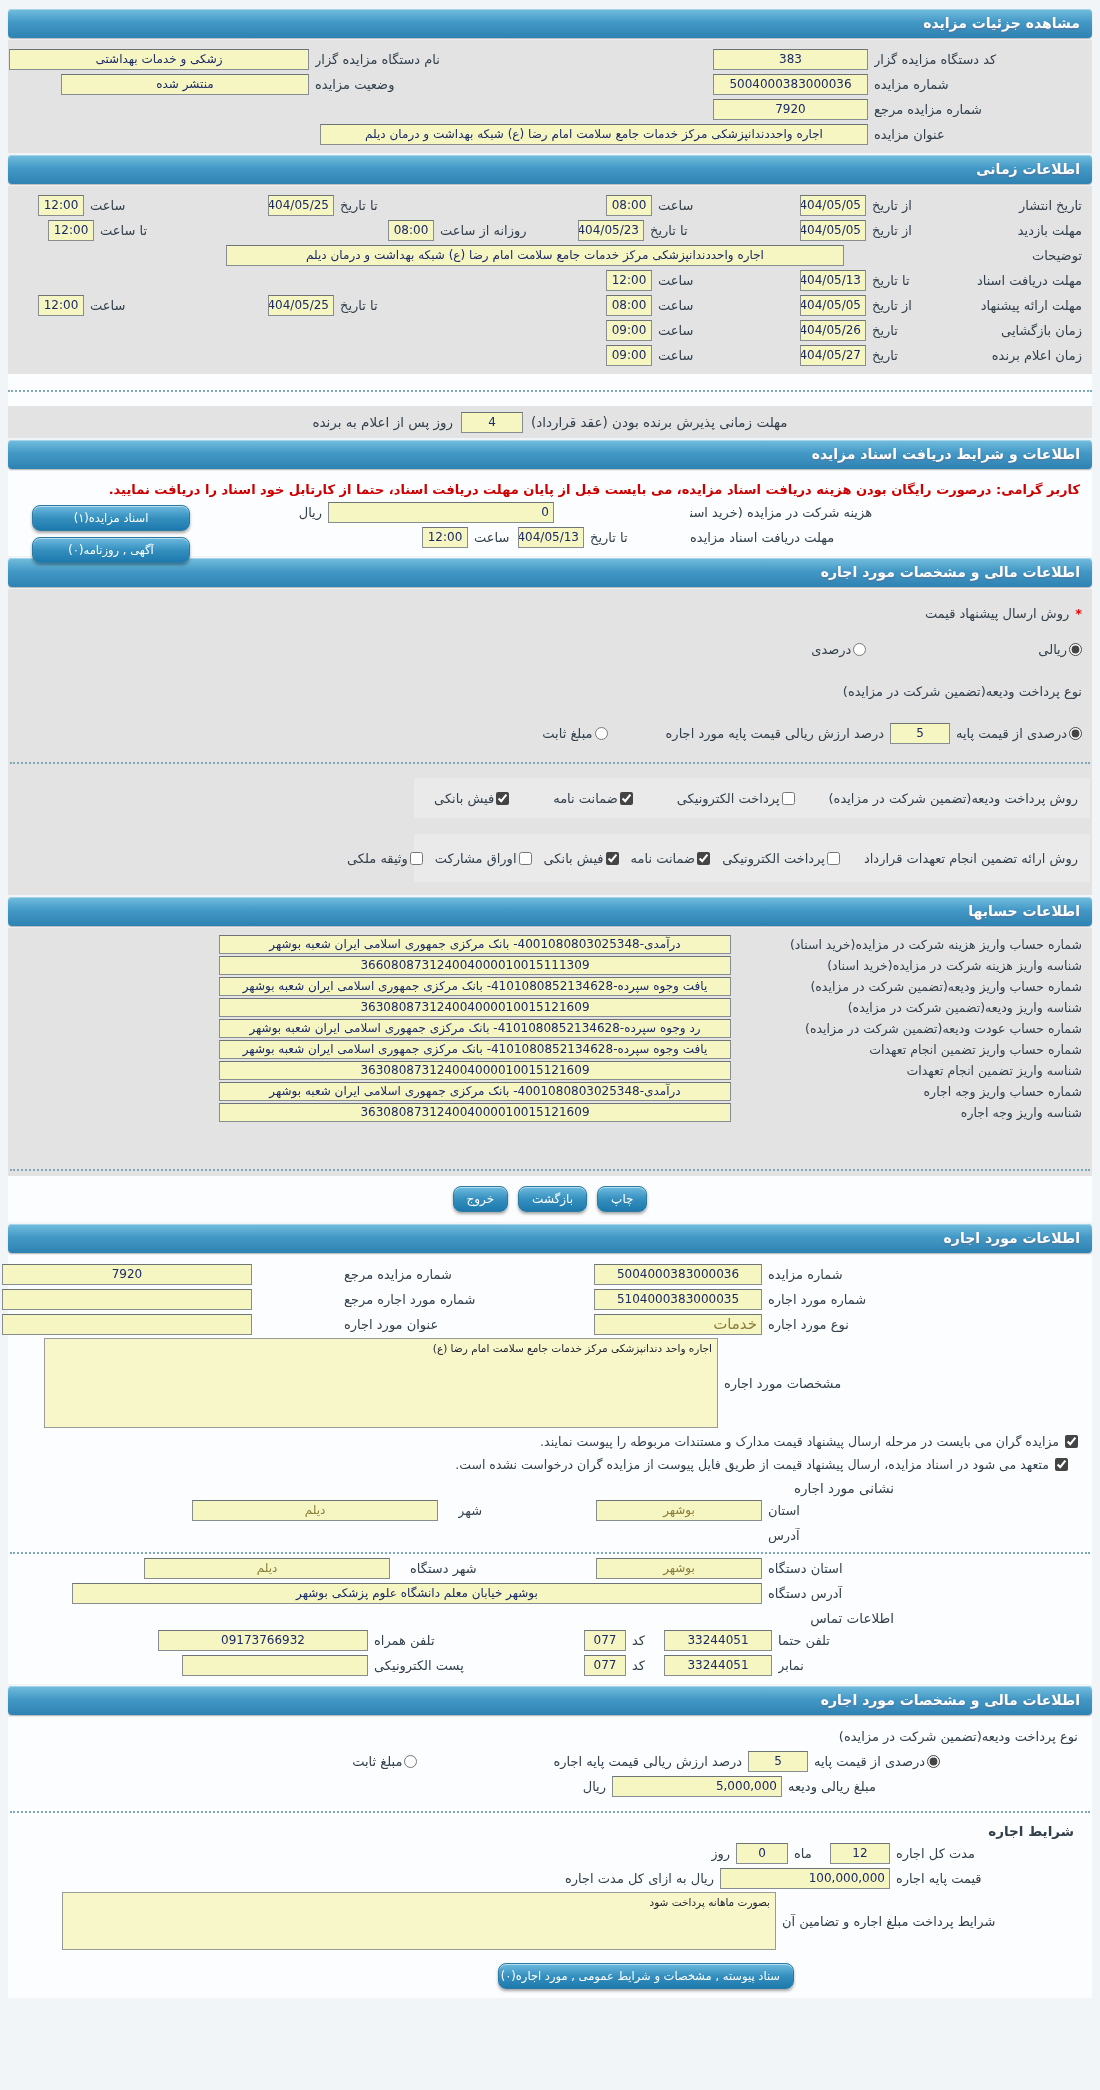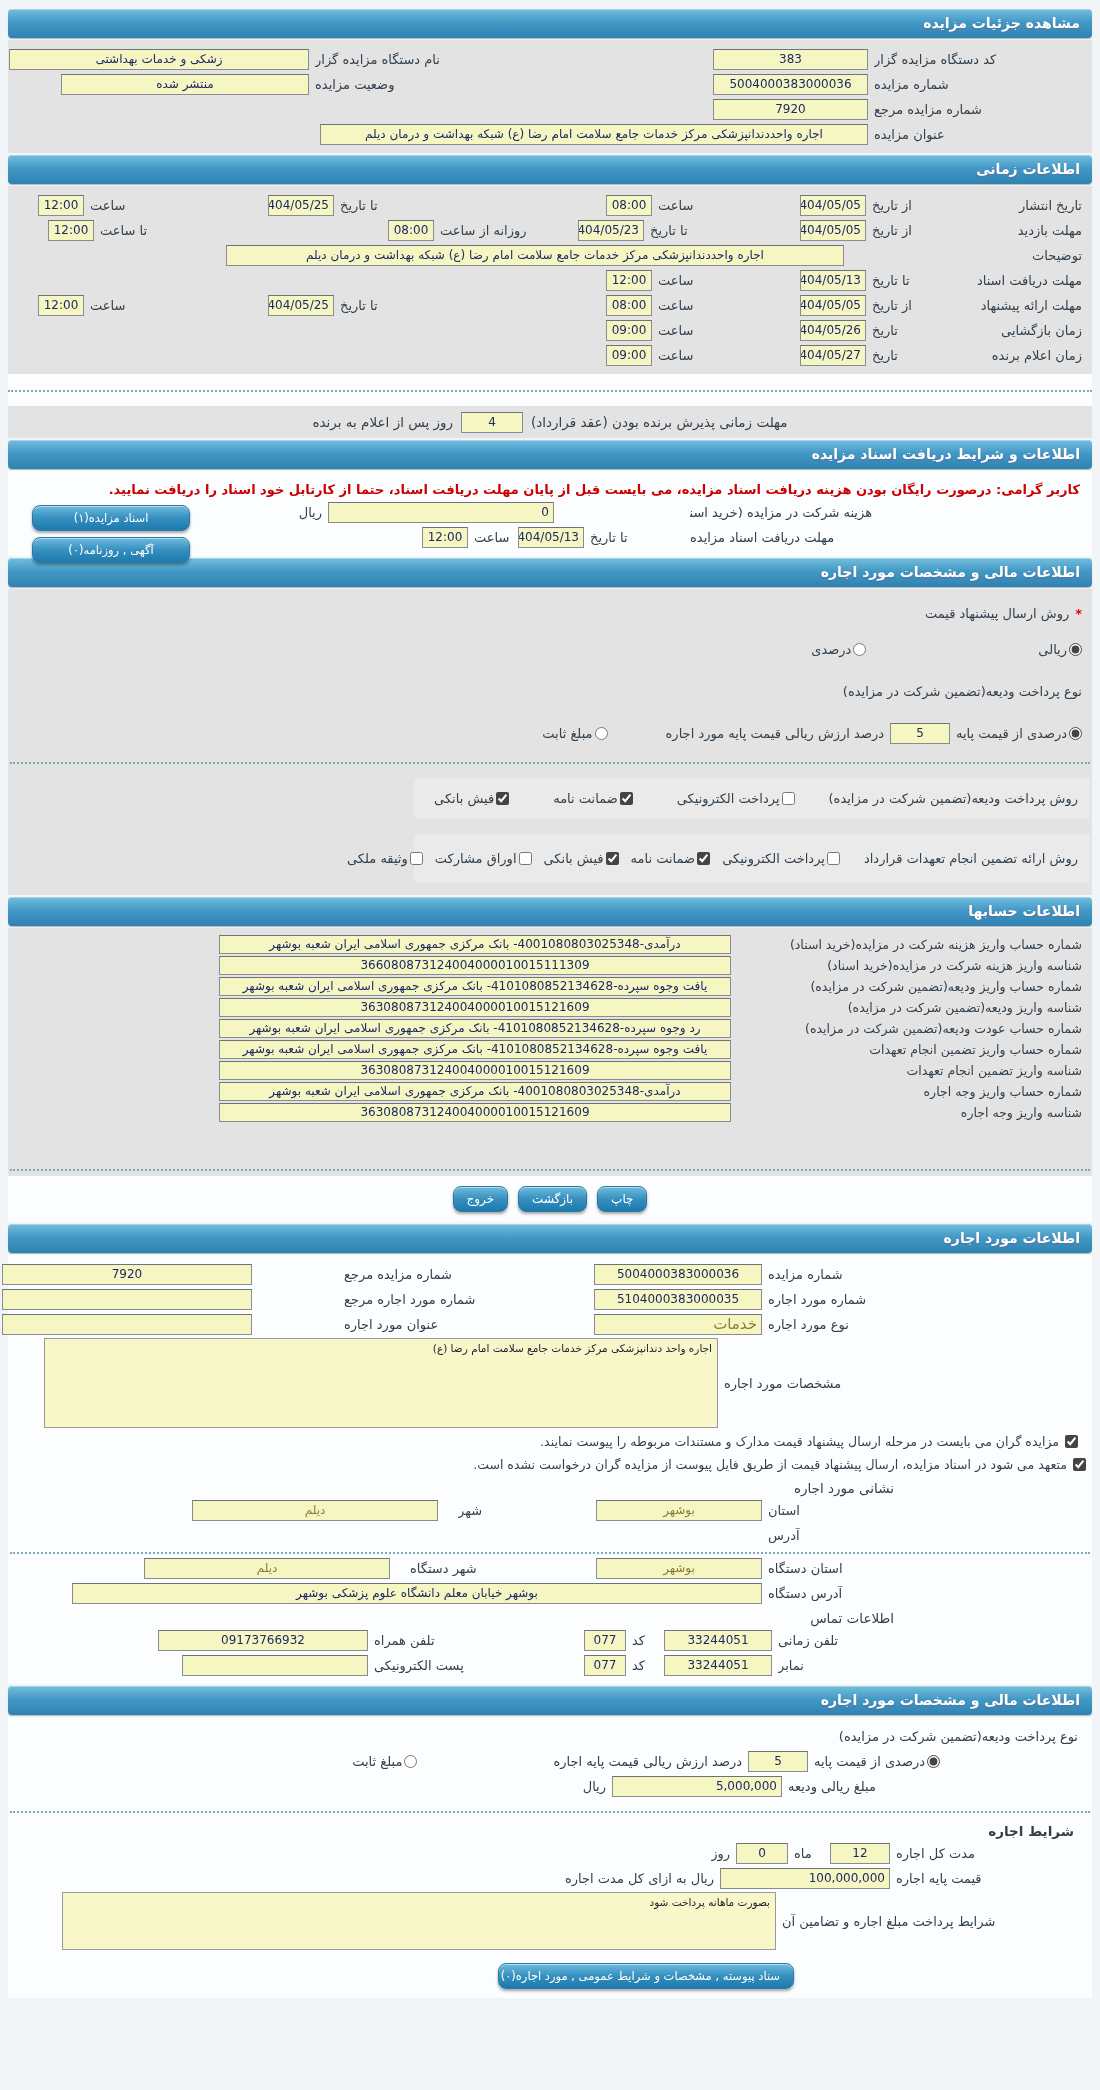--- a/index.html
+++ b/index.html
@@ -350,21 +350,21 @@
       <div class="fld c" style="width:250px"></div>
     </div>
     <div class="frow" style="margin-right:200px;align-items:center">
       <span class="lbl ta-l" style="width:166px">مشخصات مورد اجاره</span>
       <textarea class="ta" style="width: 674px; height: 90px;">اجاره واحد دندانپزشکی مرکز خدمات جامع سلامت امام رضا (ع)</textarea>
     </div>
     <div class="frow" style="margin-right:12px;min-height:20px">
       <input type="checkbox" checked="" style="">
       <span class="lbl" style="font-size:12.5px">مزایده گران می بایست در مرحله ارسال پیشنهاد قیمت مدارک و مستندات مربوطه را پیوست نمایند.</span>
     </div>
-    <div class="frow" style="margin-right:4px;min-height:20px">
+    <div class="frow" style="margin-right:22px;min-height:20px">
       <input type="checkbox" checked="" style="">
       <span class="lbl" style="font-size:12.5px">متعهد می شود در اسناد مزایده، ارسال پیشنهاد قیمت از طریق فایل پیوست از مزایده گران درخواست نشده است.</span>
     </div>
     <div class="seclabel" style="margin-right:196px">نشانی مورد اجاره</div>
     <div class="frow" style="margin-right:262px">
       <span class="lbl ta-l" style="width:60px">استان</span>
       <div class="fld c" style="width:166px;color:#8b7d3a">بوشهر</div>
       <span class="sp" style="width:84px"></span>
       <span class="lbl ta-l" style="width:42px">شهر</span>
       <span class="sp" style="width:8px"></span>
@@ -381,21 +381,21 @@
       <span class="lbl ta-l" style="width:90px">شهر دستگاه</span>
       <span class="sp" style="width:8px"></span>
       <div class="fld c" style="width:246px;color:#8b7d3a">دیلم</div>
     </div>
     <div class="frow" style="margin-right:216px">
       <span class="lbl ta-l" style="width:106px">آدرس دستگاه</span>
       <div class="fld c" style="width:690px">بوشهر خیابان معلم دانشگاه علوم پزشکی بوشهر</div>
     </div>
     <div class="seclabel" style="margin-right:196px">اطلاعات تماس</div>
     <div class="frow" style="margin-right:216px">
-      <span class="lbl ta-l" style="width:96px">تلفن زمانی</span>
+      <span class="lbl ta-l" style="width:96px">تلفن حتما</span>
       <div class="fld c" style="width:108px">33244051</div>
       <span class="lbl ta-l" style="width:26px">کد</span>
       <div class="fld c" style="width:42px">077</div>
       <span class="sp" style="width:96px"></span>
       <span class="lbl ta-l" style="width:102px">تلفن همراه</span>
       <div class="fld c" style="width:210px">09173766932</div>
     </div>
     <div class="frow" style="margin-right:216px">
       <span class="lbl ta-l" style="width:96px">نمابر</span>
       <div class="fld c" style="width:108px">33244051</div>

